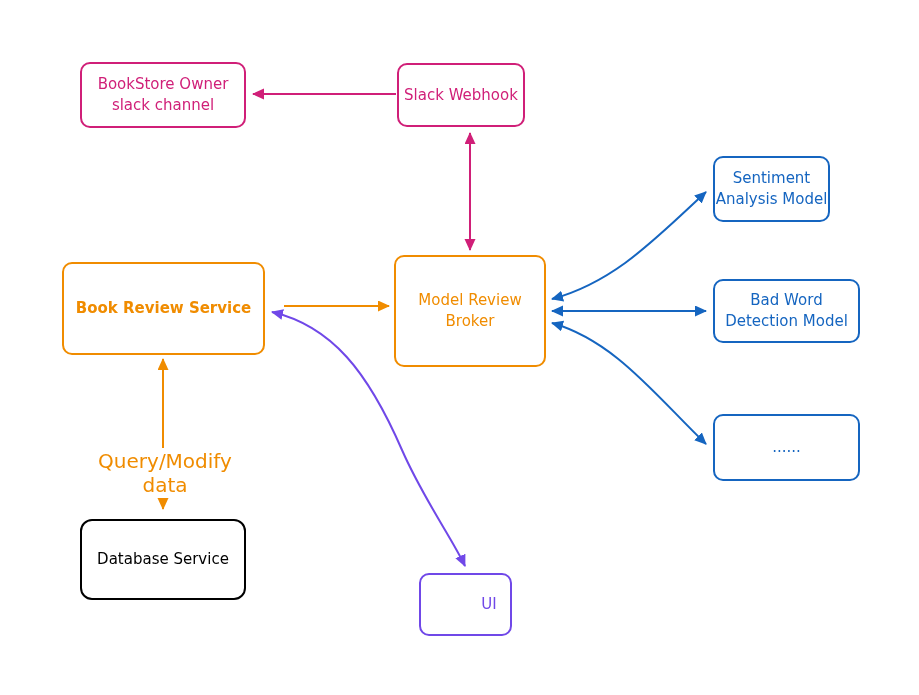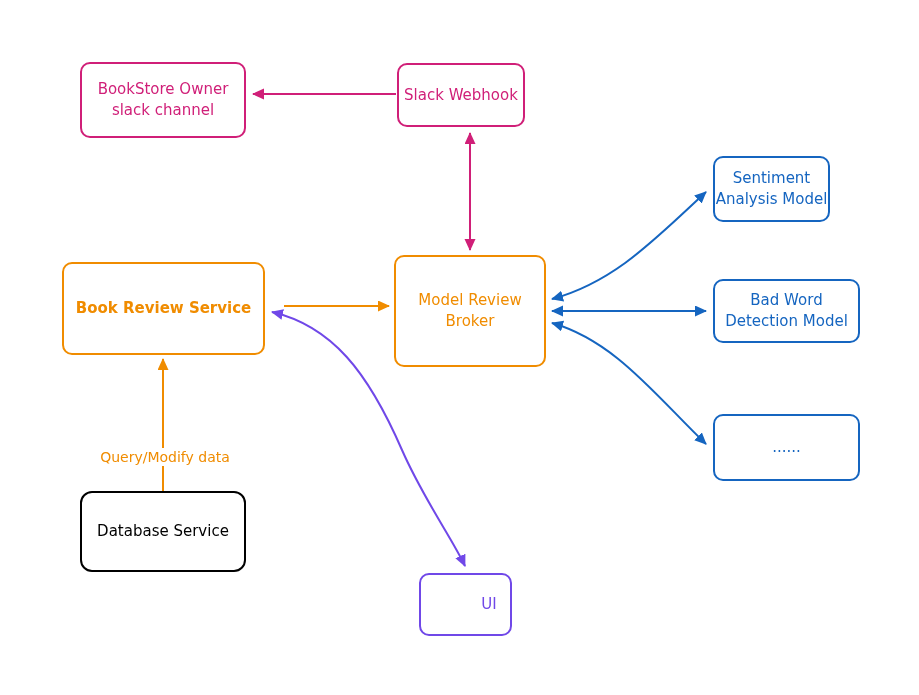--- a/index.html
+++ b/index.html
@@ -35,39 +35,39 @@
     font-size: 15px;
     line-height: 1.4;
     white-space: pre-line;
   }
   .n-pink   { border-color: var(--c-pink);   color: var(--c-pink); }
   .n-orange { border-color: var(--c-orange); color: var(--c-orange); }
   .n-blue   { border-color: var(--c-blue);   color: var(--c-blue); }
   .n-purple { border-color: var(--c-purple); color: var(--c-purple); }
   .n-black  { border-color: var(--c-black);  color: var(--c-black); }
 
-  #n-bookstore { left: 80px;  top: 62px;  width: 166px; height: 76px; }
+  #n-bookstore { left: 80px;  top: 62px;  width: 166px; height: 66px; }
   #n-webhook   { left: 397px; top: 63px;  width: 128px; height: 64px; }
   #n-service   { left: 62px;  top: 262px; width: 203px; height: 93px; font-weight: bold; }
   #n-broker    { left: 394px; top: 255px; width: 152px; height: 112px; }
   #n-sentiment { left: 713px; top: 156px; width: 117px; height: 66px; }
   #n-badword   { left: 713px; top: 279px; width: 147px; height: 64px; }
   #n-dots      { left: 713px; top: 414px; width: 147px; height: 67px; }
-  #n-database  { left: 80px;  top: 491px; width: 166px; height: 81px; border-radius: 12px; }
+  #n-database  { left: 80px;  top: 519px; width: 166px; height: 81px; border-radius: 12px; }
   #n-ui        { left: 419px; top: 573px; width: 93px;  height: 63px; padding-left: 47px; }
 
   .edge-label {
     position: absolute;
     left: 92px;
     top: 448px;
     width: 146px;
     text-align: center;
     background: #ffffff;
     color: var(--c-orange);
-    font-size: 14px;
+    font-size: 20px;
     padding: 1px 0;
   }
 </style>
 </head>
 <body>
 
 <div class="canvas">
 
   <svg class="edges" width="919" height="695" viewBox="0 0 919 695">
     <defs>

